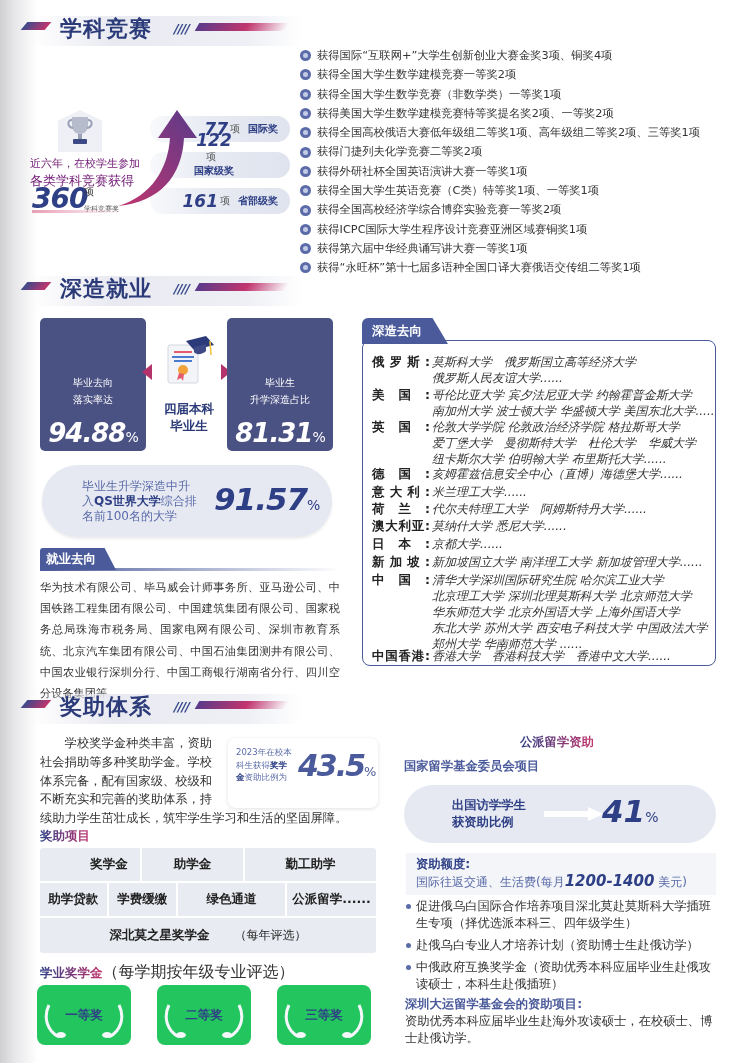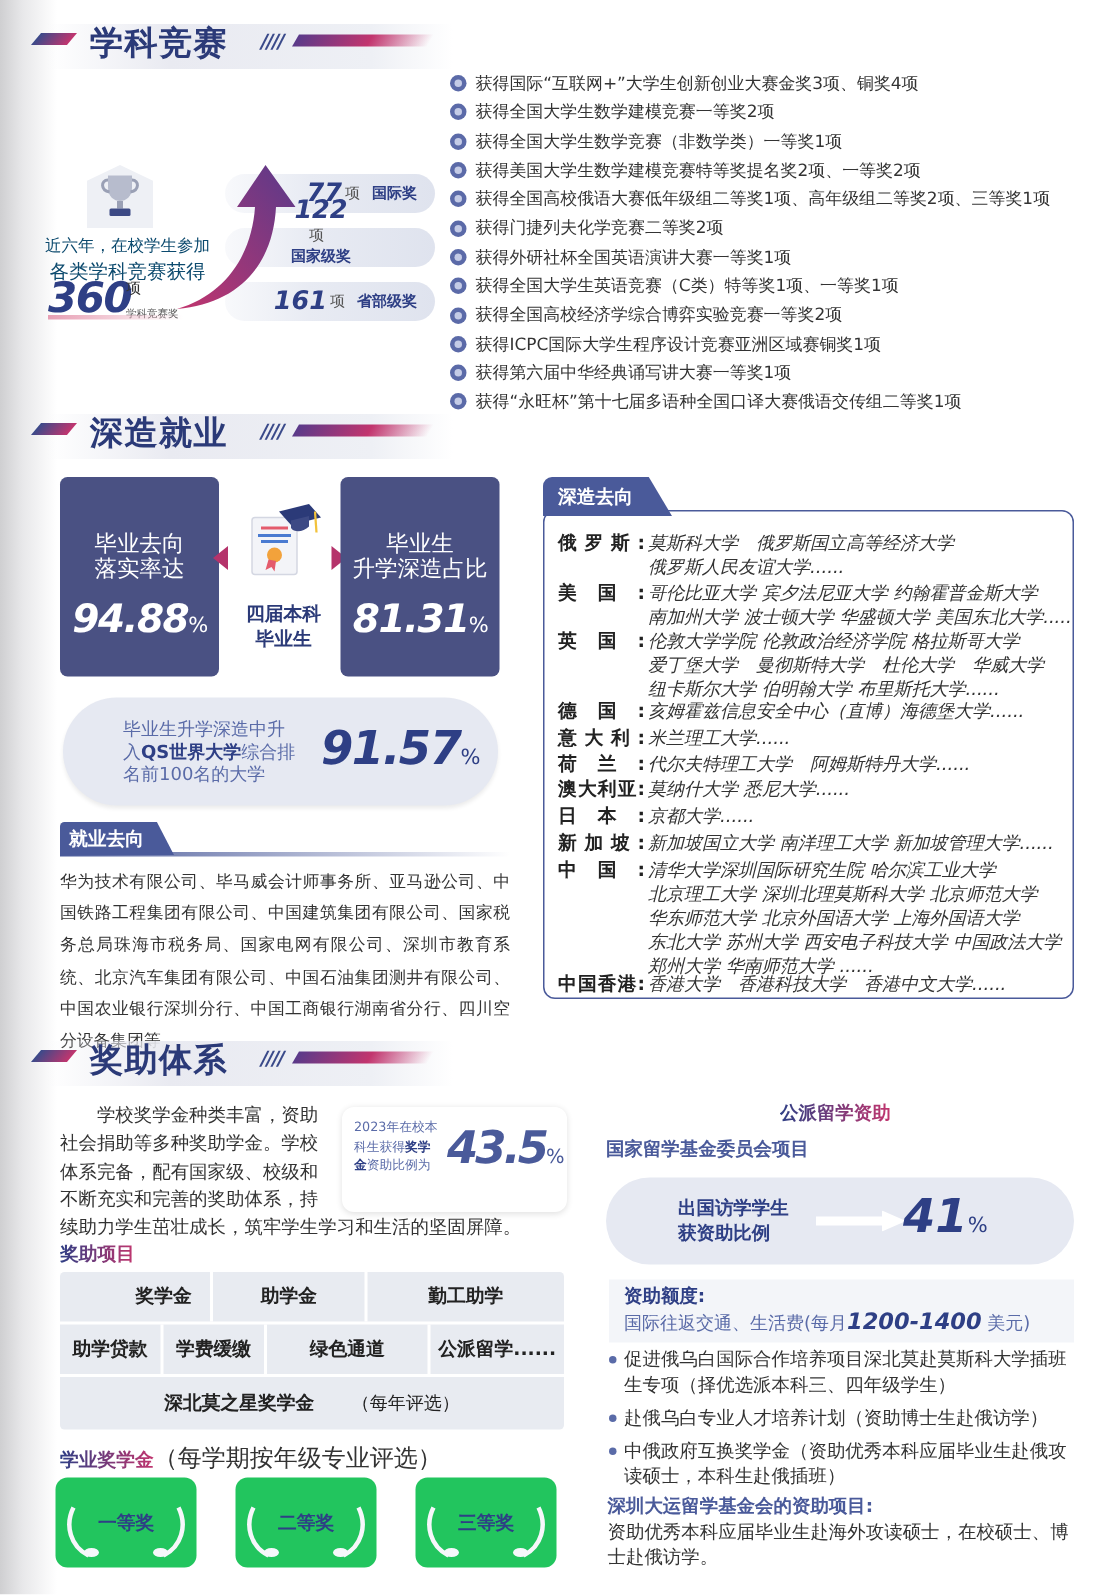--- a/index.html
+++ b/index.html
@@ -40,21 +40,21 @@
     background: linear-gradient(to right, #5a3a8a, #c2356e 55%, rgba(194,53,110,0));
     transform: skewX(-30deg);
   }
 
   
   .trophy-box {
     position: absolute; left: 58px; top: 110px; width: 44px; height: 42px;
     background: #eef0f5; clip-path: polygon(50% 0, 100% 25%, 100% 100%, 0 100%, 0 25%);
   }
   .trophy { position: absolute; left: 63px; top: 113px; width: 34px; height: 34px; }
-  .comp-intro { position: absolute; left: 30px; top: 156px; color: #0c4a6e; text-align: center; }
+  .comp-intro { position: absolute; left: 30px; top: 156px; color: #701a75; }
   .comp-intro .l1 { font-size: 11px; }
   .comp-intro .l2 { font-size: 13px; margin-top: 1px; }
   .comp-total { position: absolute; left: 32px; top: 182px; }
   .comp-total .num { font-size: 28px; font-weight: bold; font-style: italic; color: #2e3f85; letter-spacing: -1px; }
   .comp-total .unit { position: absolute; left: 52px; top: 3px; font-size: 10px; color: #333; }
   .comp-total .sub { position: absolute; left: 52px; top: 22px; font-size: 7px; color: #555; white-space: nowrap; }
   .comp-underline { position: absolute; left: 32px; top: 210px; width: 90px; height: 3px; background: linear-gradient(to right, #e79fb4, rgba(231,159,180,0)); }
   .award-pill {
     position: absolute; left: 150px; width: 140px; height: 26px;
     border-radius: 13px;
@@ -73,21 +73,21 @@
     background: #5b6aa8; border-radius: 50%;
     position: relative;
   }
   .hex-dot::after { content: ""; position: absolute; left: 3px; top: 3px; width: 5px; height: 5px; background: #c4cbe6; border-radius: 50%; }
 
   
   .stat-card {
     position: absolute; top: 318px; width: 106px; height: 133px;
     background: #4a5183; border-radius: 5px; color: #fff; text-align: center;
   }
-  .stat-card .lbl { margin-top: 36px; font-size: 15px; line-height: 17px; }
+  .stat-card .lbl { margin-top: 56px; font-size: 10px; line-height: 17px; }
   .stat-card .val { margin-top: 10px; font-size: 26px; font-weight: bold; font-style: italic; letter-spacing: -1px; }
   .stat-card .val small { font-size: 14px; font-weight: normal; font-style: normal; }
   .tri-left { position: absolute; left: 142px; top: 364px; width: 0; height: 0; border-top: 8px solid transparent; border-bottom: 8px solid transparent; border-right: 10px solid #b5336b; }
   .tri-right { position: absolute; left: 221px; top: 364px; width: 0; height: 0; border-top: 8px solid transparent; border-bottom: 8px solid transparent; border-left: 10px solid #b5336b; }
   .cert { position: absolute; left: 160px; top: 335px; width: 56px; height: 56px; }
   .cert-label { position: absolute; left: 156px; top: 400px; width: 66px; text-align: center; font-size: 12.5px; font-weight: bold; color: #2b3a78; line-height: 17px; }
 
   .qs-pill {
     position: absolute; left: 42px; top: 465px; width: 290px; height: 72px;
     border-radius: 36px; background: #e6e9f2;

